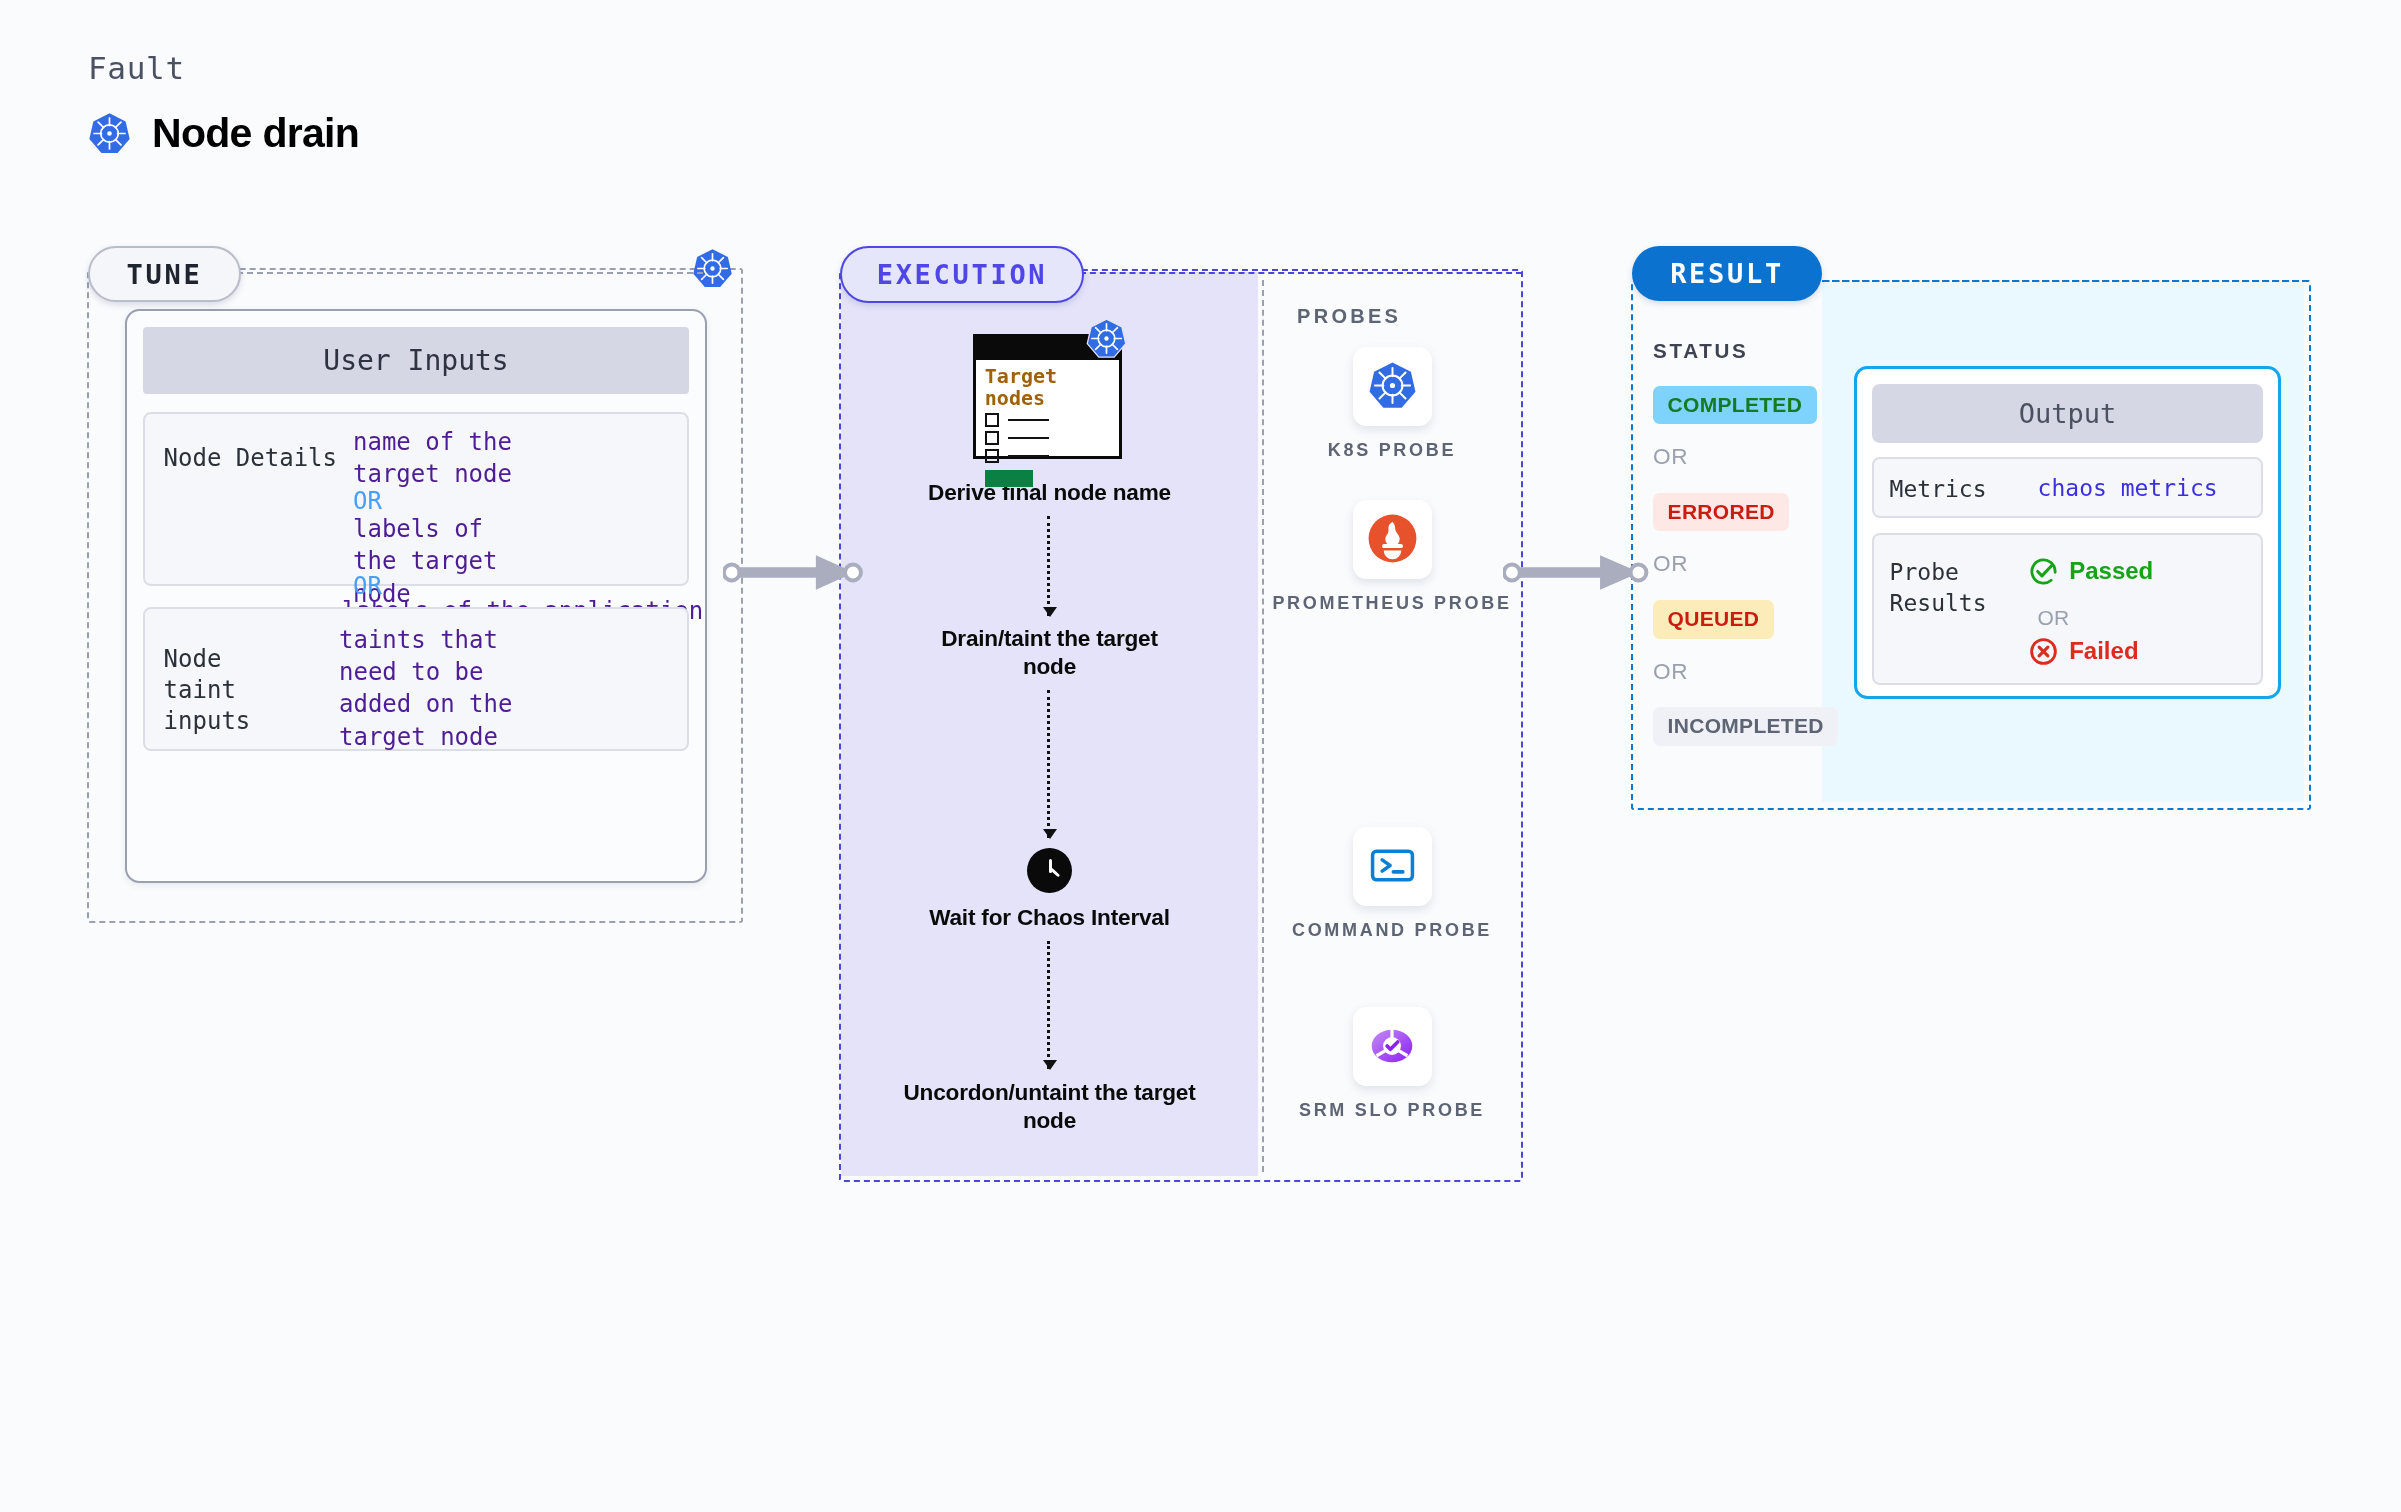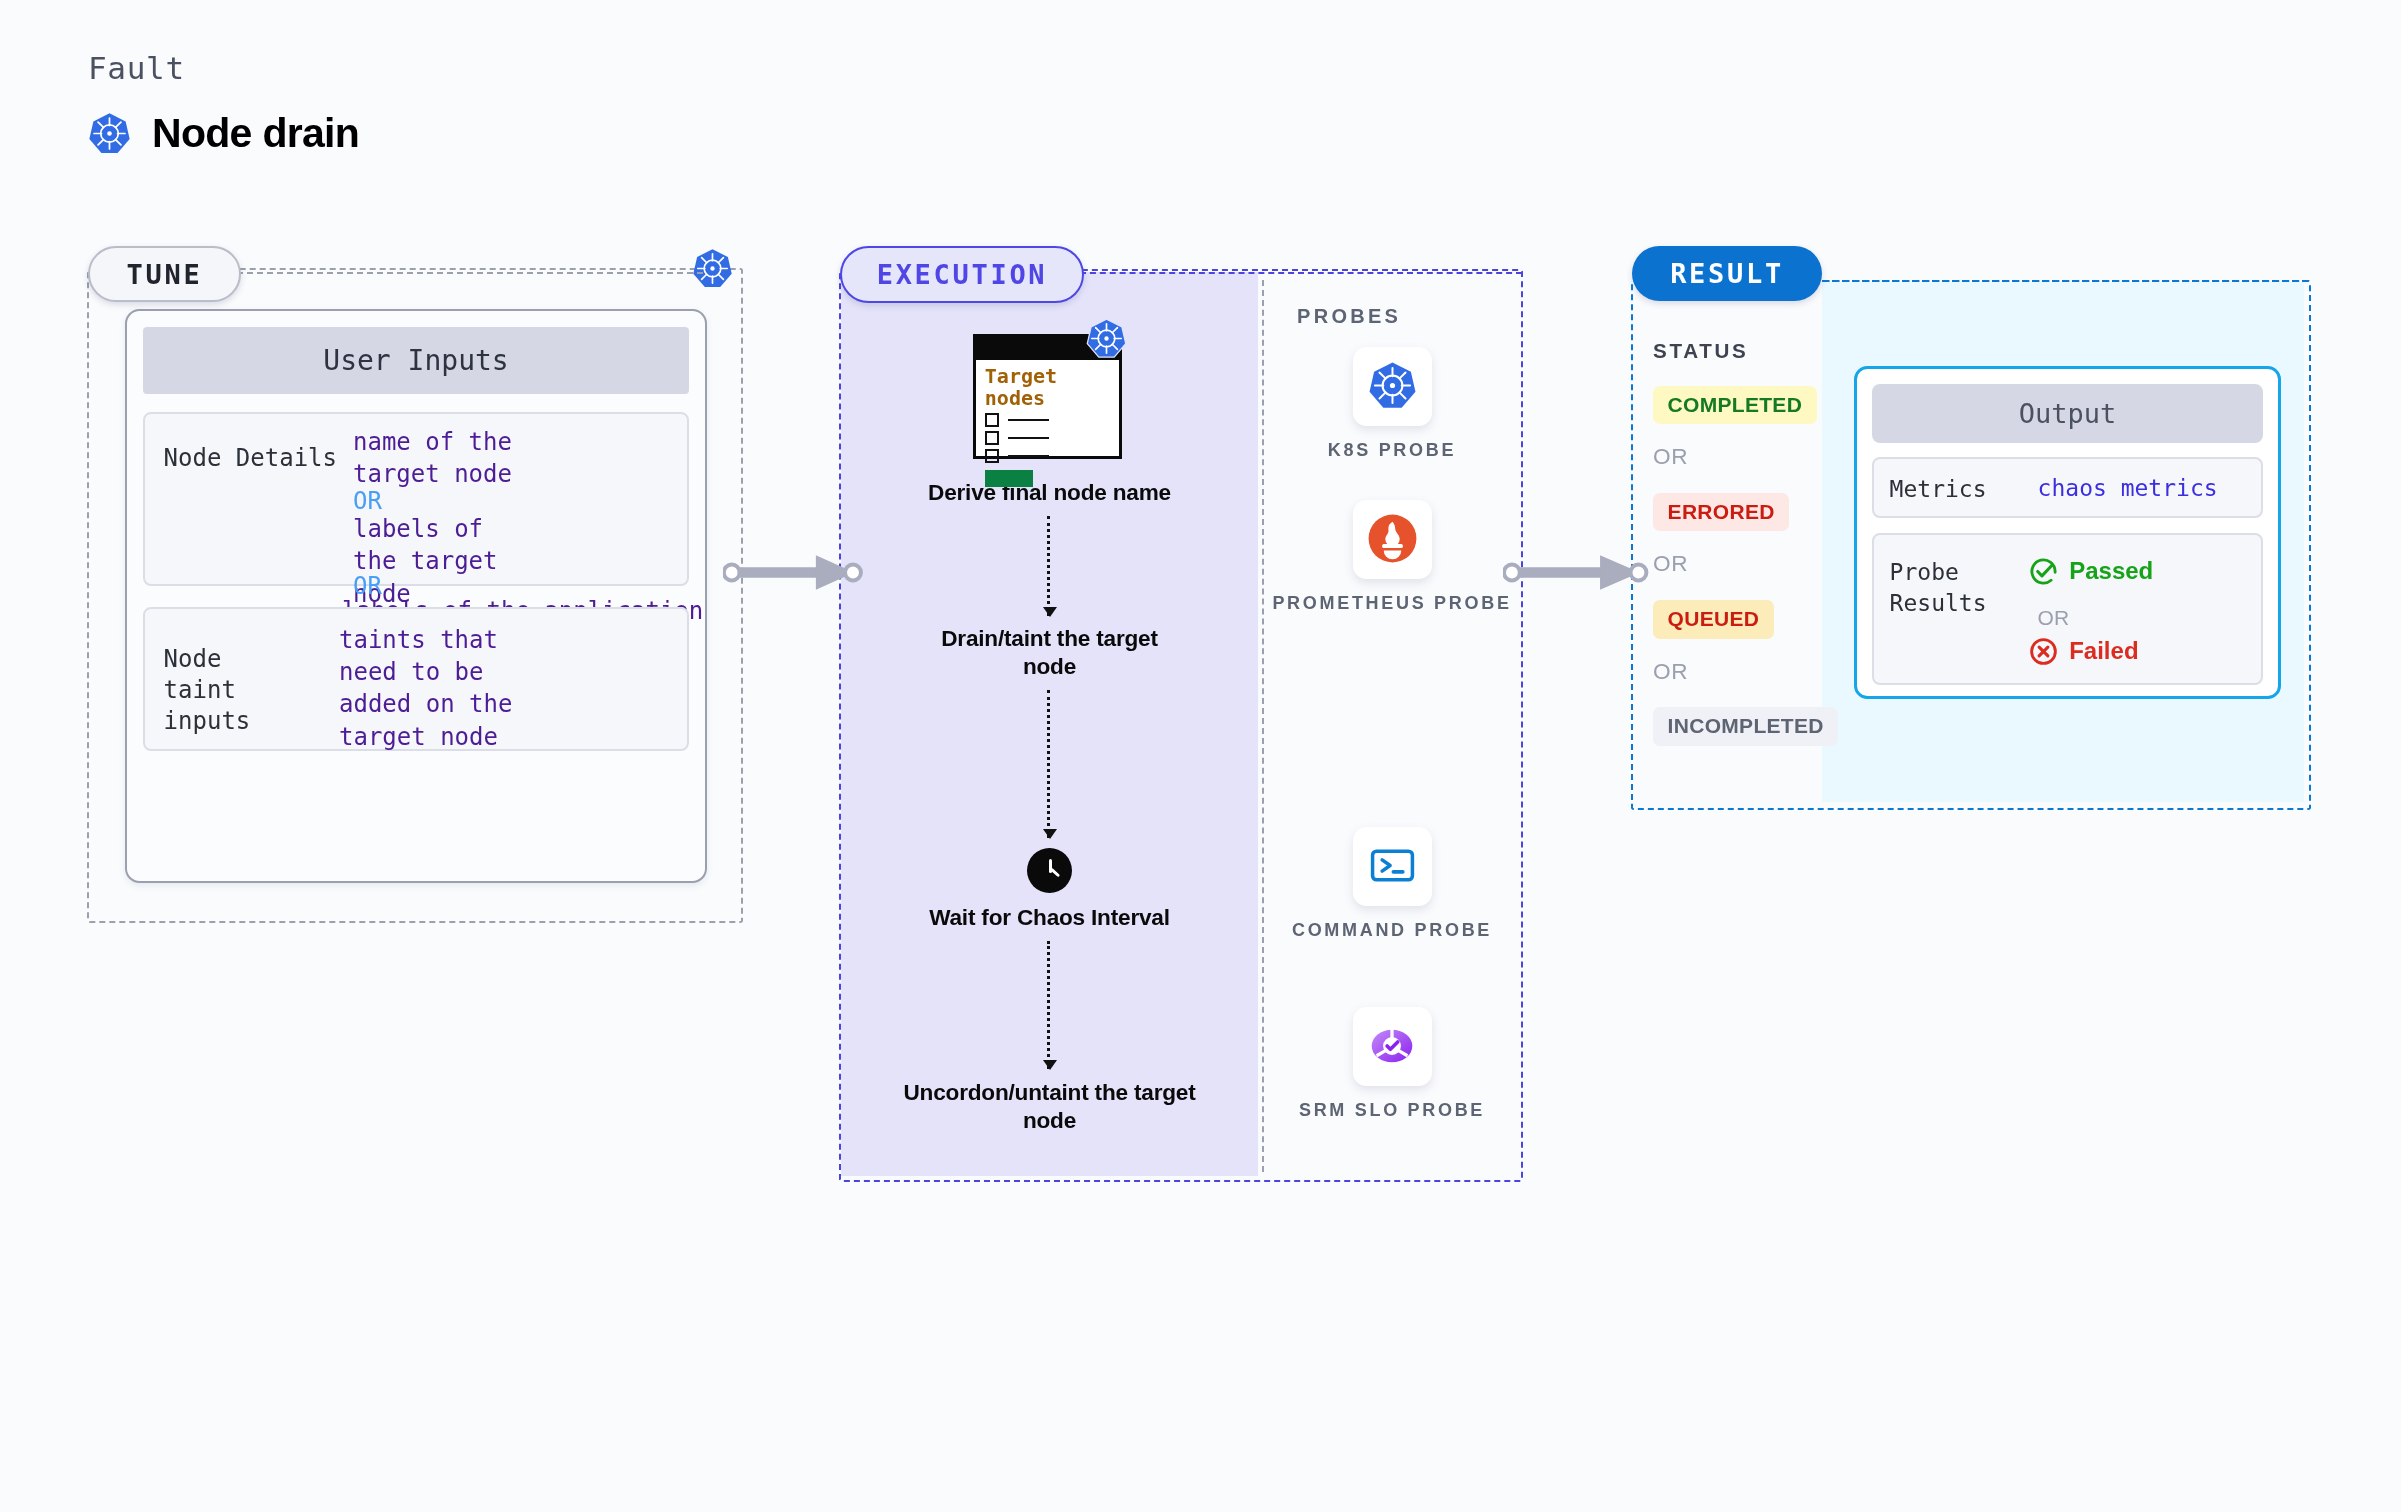--- a/index.html
+++ b/index.html
@@ -187,21 +187,21 @@
   }
 
   
   #status-col{position:absolute;left:1653px;top:339px;width:166px;}
   #status-title{font-size:20.6px;font-weight:bold;color:#3d4350;letter-spacing:2.7px;}
   .status-chip{
     display:inline-block;margin-top:22.6px;padding:7.3px 14.6px;border-radius:6.7px;
     font-size:21px;font-weight:bold;letter-spacing:0.3px;
   }
   .or-sep{margin-top:20px;font-size:22.6px;color:#9aa0ae;letter-spacing:0.7px;}
-  .chip-completed{background:#fef9c3;color:#157a22;}
+  .chip-completed{background:#7dd3fc;color:#157a22;}
   .chip-errored{background:#fde8e6;color:#cb1c12;}
   .chip-queued{background:#fcecb9;color:#cb1c12;}
   .chip-incompleted{background:#f0f1f6;color:#5d6473;}
 
   #output-card{
     position:absolute;left:1854px;top:366px;width:427px;height:333px;
     background:#ffffff;border:3.3px solid #14a6e8;border-radius:13.3px;
     box-sizing:border-box;
   }
   #output-header{

